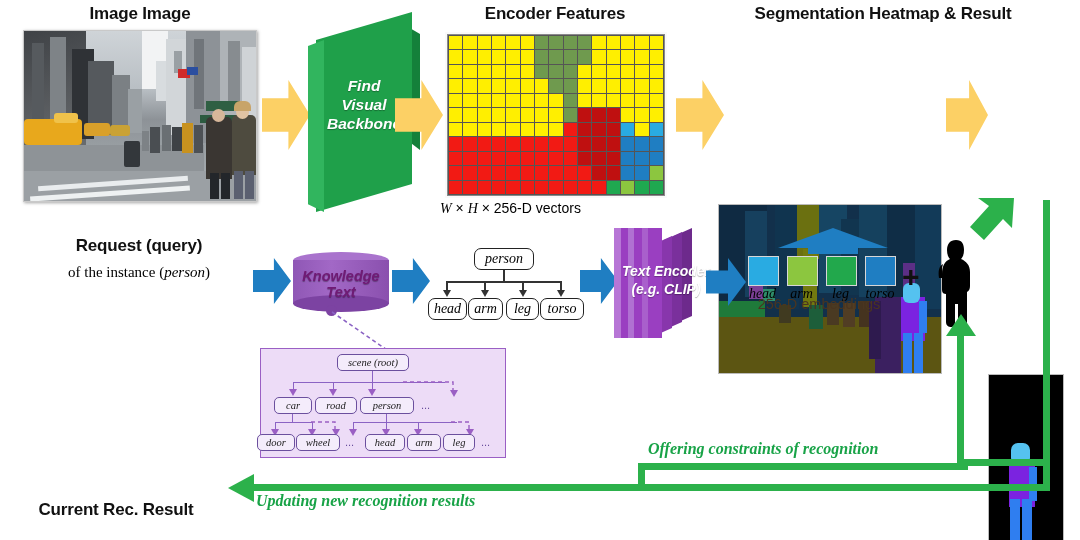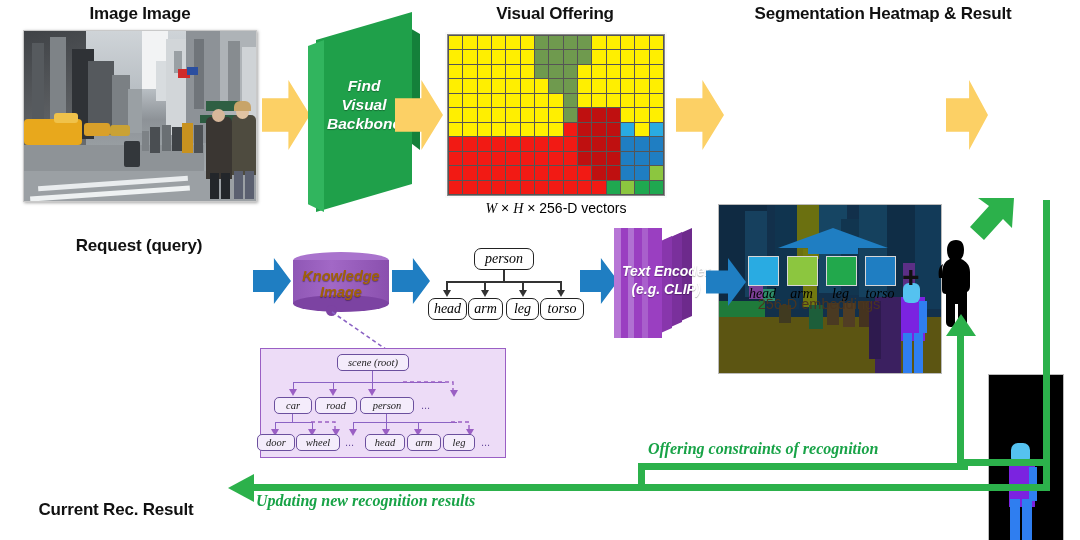--- a/index.html
+++ b/index.html
@@ -40,38 +40,38 @@
   .kbox{position:absolute;border:1.3px solid #6b4f9e;border-radius:5px;background:#f4ecfb;
         font-family:"Liberation Serif",serif;font-style:italic;font-size:10.5px;
         display:flex;align-items:center;justify-content:center;box-sizing:border-box;color:#1a1a1a;}
   .kline{position:absolute;background:#8b63c4;}
   .tline{position:absolute;background:#333;}
 
   
   .cyl-body{position:absolute;background:linear-gradient(90deg,#8f57b5 0%,#a268c6 40%,#8a50ae 100%);}
   .cyl-top{position:absolute;border-radius:50%;background:#a973cd;}
   .cyl-bot{position:absolute;border-radius:50%;background:#7c43a2;}
-  .cyl-label{position:absolute;color:#a16207;font-weight:bold;font-style:italic;text-align:center;
+  .cyl-label{position:absolute;color:#701a75;font-weight:bold;font-style:italic;text-align:center;
              font-size:14.5px;line-height:16px;text-shadow:0 1px 1px rgba(0,0,0,.35);}
 
   
   .enc-slab{position:absolute;}
 
   
   .sw{position:absolute;border:1.5px solid #d7d7d7;}
   .swlabel{position:absolute;font-family:"Liberation Serif",serif;font-style:italic;
            font-size:14px;text-align:center;}
 
   
   .gbar{position:absolute;background:#2cb14b;}
   .gtext{position:absolute;color:#18a347;font-weight:bold;font-style:italic;font-size:16px;
          font-family:"Liberation Serif",serif;white-space:nowrap;}
 
   .plus{position:absolute;font-weight:bold;font-size:30px;line-height:30px;color:#111;}
-  .cap{position:absolute;text-align:center;font-size:14px;}
+  .cap{position:absolute;font-size:14px;}
   .cap2{position:absolute;text-align:center;font-size:14.5px;color:#4a3520;}
 </style>
 </head>
 <body>
 
 <div class="abs hdr" style="left:18px;top:4px;width:244px;">Image Image</div>
 
 <div class="abs photo" style="left:23px;top:30px;width:232px;height:170px;">
   <i style="left:0;top:0;width:100%;height:100%;background:linear-gradient(180deg,#cfd4d8 0%,#b9bfc4 34%,#8d9297 52%,#9aa0a4 70%,#acb2b6 100%);"></i>
   <i style="left:0;top:0;width:62px;height:120px;background:linear-gradient(160deg,#3f4246,#6a6d70);"></i>
@@ -136,21 +136,21 @@
   <div class="abs" style="left:18px;top:64px;width:92px;color:#fff;font-weight:bold;font-style:italic;
        font-size:15.5px;line-height:19px;text-align:center;text-shadow:0 1px 1px rgba(0,0,0,.3);">
     <div>Find</div>
     <div>Visual</div>
     <div>Backbone</div>
   </div>
 </div>
 
 <div class="abs ychev arrow-r" style="left:395px;top:80px;width:48px;height:70px;"></div>
 
-<div class="abs hdr" style="left:440px;top:4px;width:230px;">Visual Offering</div>
+<div class="abs hdr" style="left:440px;top:4px;width:230px;">Encoder Features</div>
 
 <div class="abs" style="left:445px;top:32px;width:222px;height:166px;background:#fafafa;padding:2px;box-sizing:border-box;">
   <div id="featgrid" style="width: 100%; height: 100%; box-sizing: border-box; grid-template-columns: repeat(15, 1fr); grid-template-rows: repeat(11, 1fr);">
       <div style="background: rgb(255, 239, 0);"></div>
       <div style="background: rgb(255, 239, 0);"></div>
       <div style="background: rgb(255, 239, 0);"></div>
       <div style="background: rgb(255, 239, 0);"></div>
       <div style="background: rgb(255, 239, 0);"></div>
       <div style="background: rgb(255, 239, 0);"></div>
       <div style="background: rgb(111, 154, 78);"></div>
@@ -365,31 +365,34 @@
   <b style="left:20px;top:84px;width:26px;height:48px;background:#7b23e0;"></b>
   <b style="left:22px;top:68px;width:19px;height:22px;background:#55c2f0;border-radius:7px;"></b>
   <b style="left:21px;top:124px;width:10px;height:44px;background:#2f7ef0;"></b>
   <b style="left:33px;top:124px;width:10px;height:44px;background:#2f7ef0;"></b>
   <b style="left:40px;top:92px;width:8px;height:34px;background:#2f7ef0;"></b>
 </div>
 
 <div class="abs hdr" style="left:14px;top:236px;width:250px;">Request (query)</div>
 
 <div class="abs serif" style="left:14px;top:262px;width:250px;font-size:15px;line-height:20px;text-align:center;">
+  <div>
+    <span>of the instance (</span><span class="ital">person</span><span>)</span>
+  </div>
 </div>
 
 <div class="abs bchev arrow-r" style="left:253px;top:258px;width:38px;height:46px;"></div>
 
 <div class="abs" style="left:293px;top:252px;width:96px;height:62px;">
   <div class="cyl-top" style="left:0;top:0;width:96px;height:17px;"></div>
   <div class="cyl-body" style="left:0;top:8px;width:96px;height:44px;"></div>
   <div class="cyl-bot" style="left:0;top:43px;width:96px;height:17px;"></div>
   <div class="cyl-label" style="left:0;top:16px;width:96px;">
     <div>Knowledge</div>
-    <div>Image</div>
+    <div>Text</div>
   </div>
 </div>
 <div class="abs" style="left:326px;top:305px;width:11px;height:11px;border-radius:50%;background:#7c43a2;"></div>
 <svg class="abs" style="left:320px;top:308px;width:80px;height:48px;" viewBox="0 0 80 48">
   <line x1="12" y1="4" x2="70" y2="44" stroke="#8b63c4" stroke-width="1.6" stroke-dasharray="4 3"></line>
 </svg>
 
 <div class="abs bchev arrow-r" style="left:392px;top:258px;width:38px;height:46px;"></div>
 
 <div class="abs" style="left:432px;top:248px;width:142px;height:72px;">

